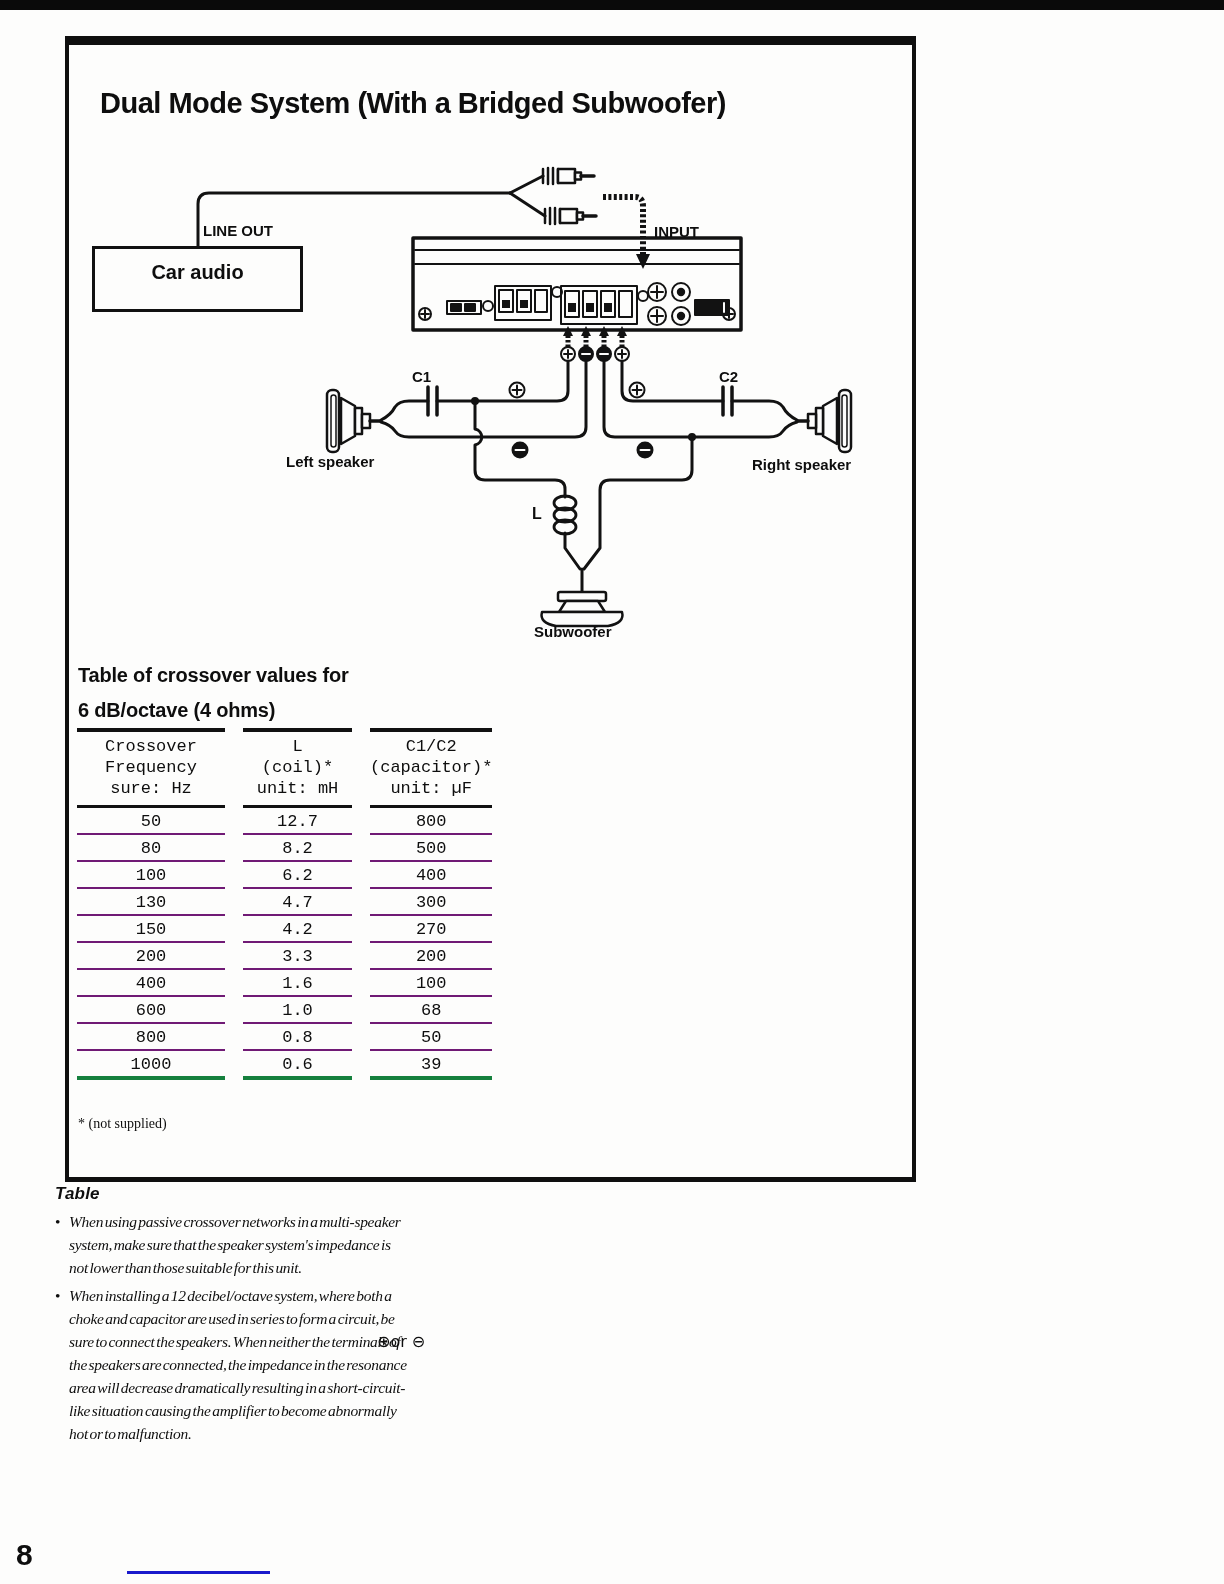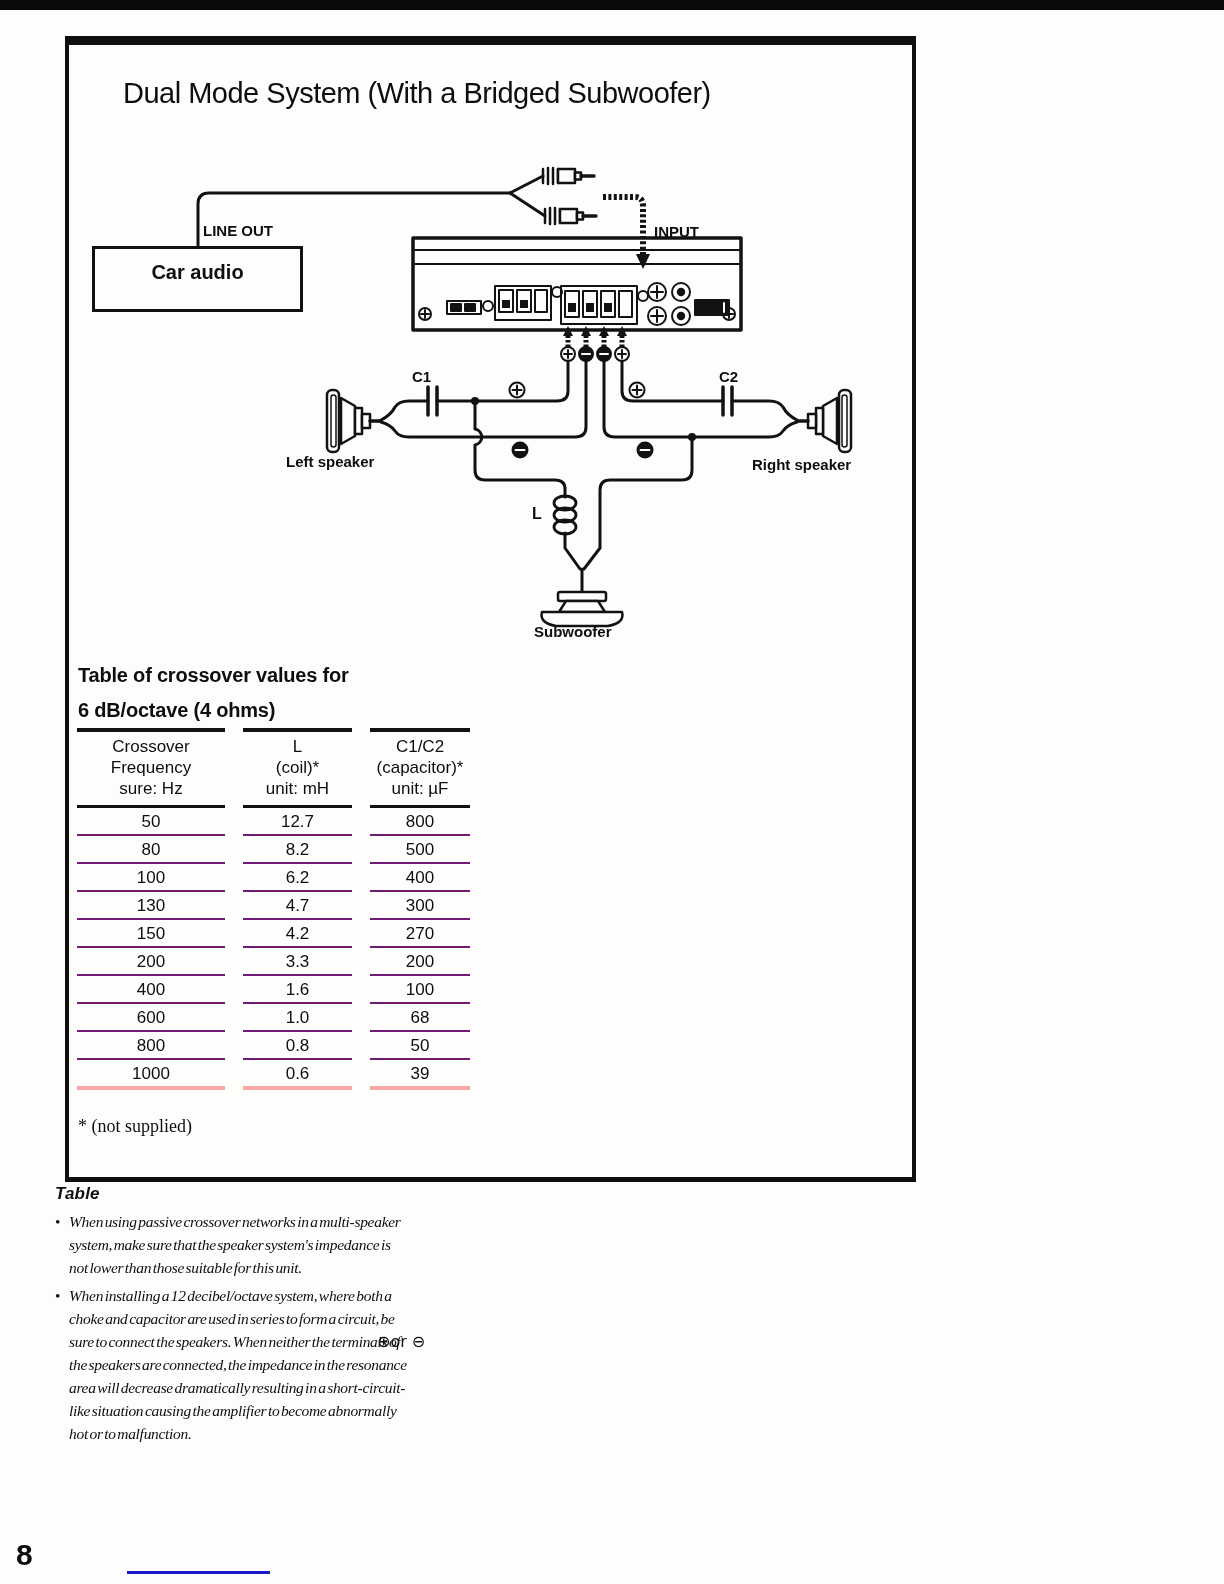--- a/index.html
+++ b/index.html
@@ -7,47 +7,47 @@
     width:1224px;height:1584px;position:relative;background:#fdfdfc;
     font-family:"Liberation Sans",sans-serif;color:#0e0e0e;overflow:hidden;
   }
   .abs{position:absolute;}
   .scan-topbar{left:0;top:0;width:1224px;height:10px;background:#0a0a0a;}
   .frame{
     left:65px;top:36px;width:851px;height:1146px;box-sizing:border-box;
     border:4px solid #0f0f0f;border-top-width:9px;border-bottom-width:5px;
   }
   .page-title{
-    left:100px;top:58px;width:780px;font-size:29px;font-weight:normal;
-    letter-spacing:-0.5px;white-space:nowrap;margin-left:23px;
+    left:100px;top:68px;width:780px;font-size:29px;font-weight:bold;
+    letter-spacing:-0.5px;white-space:nowrap;
   }
   .diagram-label{font-weight:bold;font-size:15px;white-space:nowrap;}
   .car-audio-box{
     left:92px;top:246px;width:205px;height:60px;border:3px solid #111;
     text-align:center;
   }
   .car-audio-box span{display:inline-block;margin-top:12px;font-weight:bold;font-size:20px;}
   svg{position:absolute;left:65px;top:140px;}
   
   .tbl-title{left:78px;font-size:20px;font-weight:bold;white-space:nowrap;letter-spacing:-0.2px;}
   .xtable-wrap{left:59px;top:728px;}
   table.xtable{border-collapse:separate;border-spacing:18px 0;}
   table.xtable th,table.xtable td{
-    font-family:Liberation Sans, sans-serif;font-size:17px;font-weight:normal;
+    font-family:Liberation Mono, monospace;font-size:17px;font-weight:normal;
     text-align:center;padding:0;margin-top:44px;
   }
   table.xtable th{
     border-top:4px solid #111;border-bottom:3px solid #111;
     padding:4px 0 6px;line-height:21px;vertical-align:top;
   }
   table.xtable th span{display:block;}
   table.xtable td{border-bottom:2px solid #701a75;padding:4px 0 2px;}
-  table.xtable tr:last-child td{border-bottom:4px solid #fca5a5;}
+  table.xtable tr:last-child td{border-bottom:4px solid #15803d;}
   .col-freq{width:148px;}.col-coil{width:109px;}.col-cap{width:100px;}
-  .footnote{left:78px;top:1116px;font-family:"Liberation Serif",serif;font-size:18px;}
+  .footnote{left:78px;top:1116px;font-family:"Liberation Serif",serif;font-size:14px;}
   
   .notes{left:55px;top:1184px;width:420px;}
   .notes-heading{font-size:17px;font-weight:bold;font-style:italic;letter-spacing:0.2px;}
   .notes ul{list-style:none;margin:6px 0 0;padding:0;position:relative;}
   .notes li{
     display:flex;width:352px;margin-bottom:5px;
     font-family:"Liberation Serif",serif;font-style:italic;font-size:15.5px;
     line-height:23px;letter-spacing:-0.3px;word-spacing:-2px;
   }
   .notes li .bullet{width:14px;flex:none;font-style:normal;}

